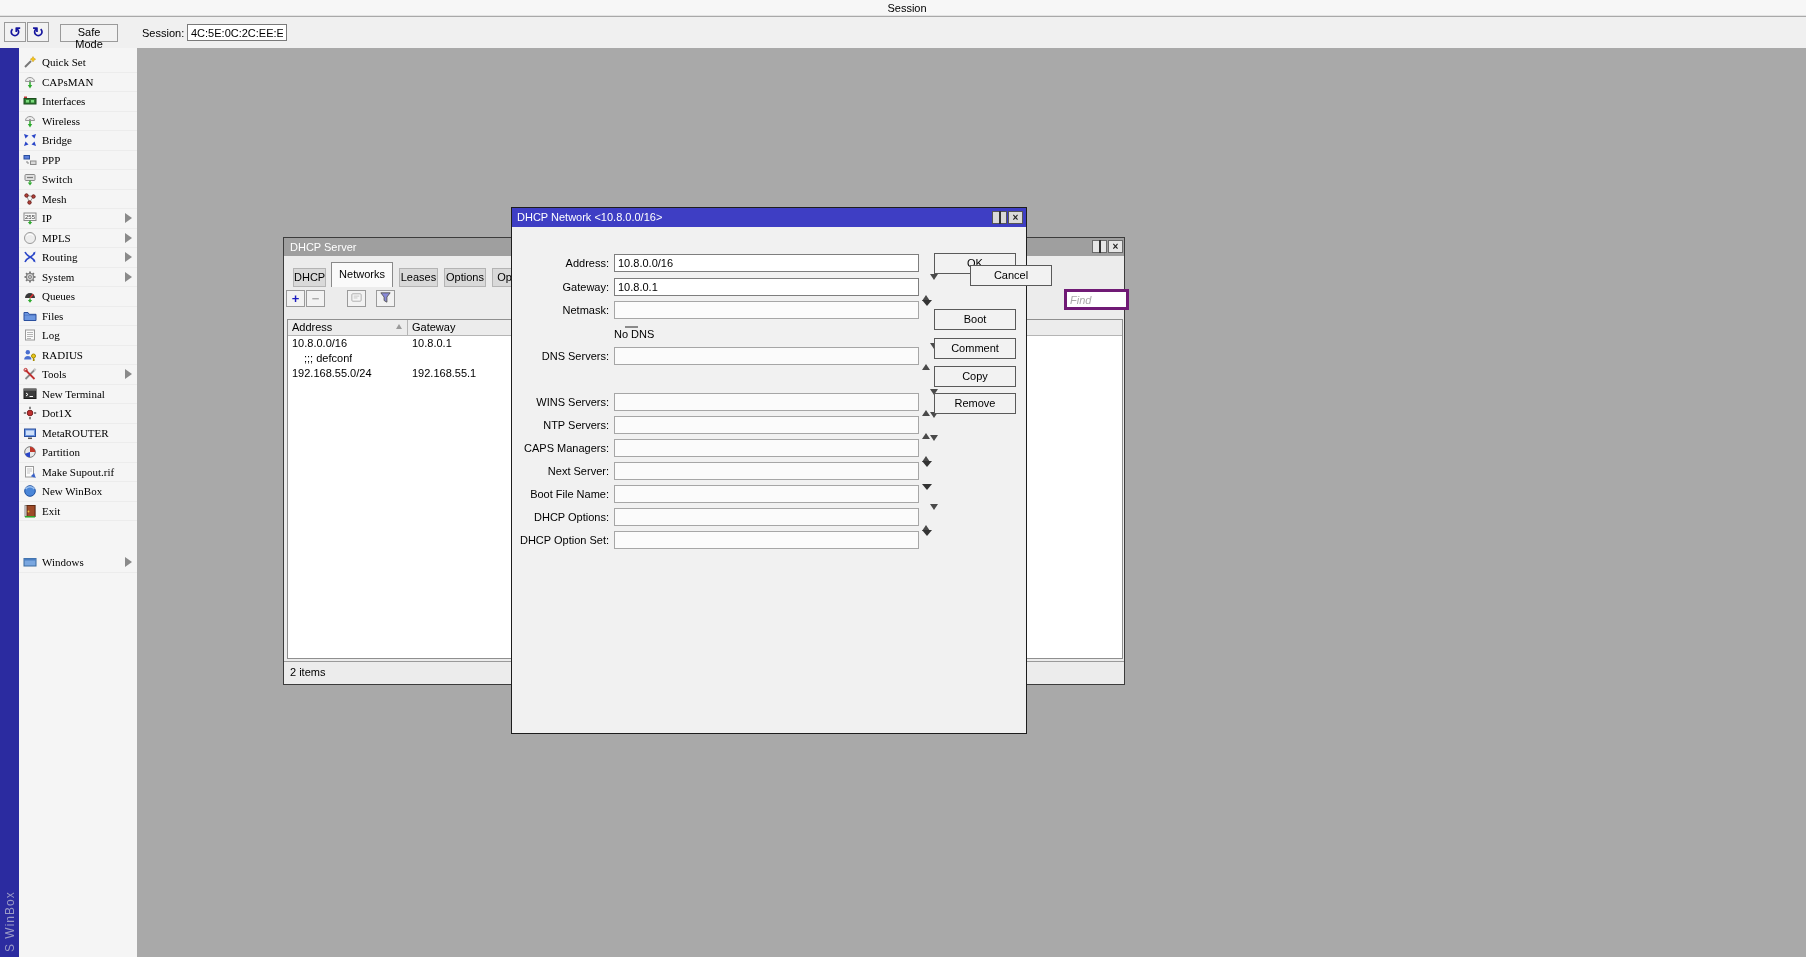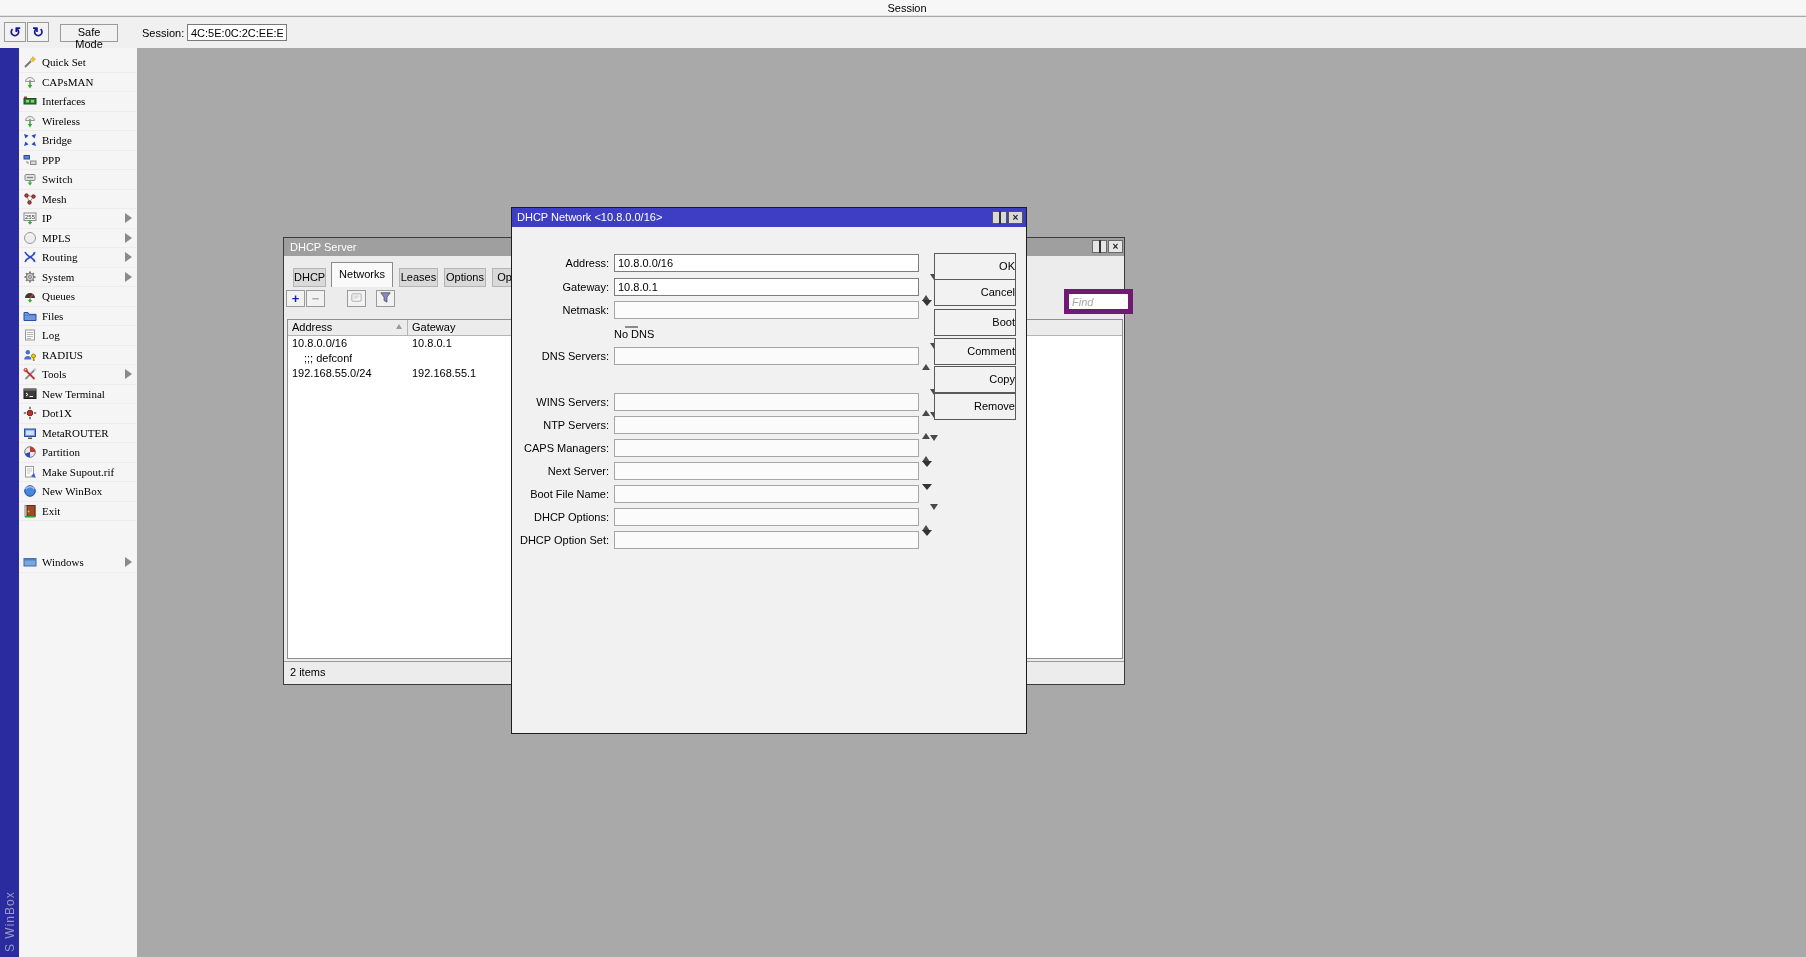--- a/index.html
+++ b/index.html
@@ -34,21 +34,21 @@
   .wbtn{position:absolute;top:2px;width:15px;height:13px;background:#e6e6e6;border:1px solid #6a6a6a;box-sizing:border-box;text-align:center;line-height:10px;font-size:10px;color:#222;padding:0;}
   .wbtn .sq{width:7px;height:6px;border:1px solid #333;margin:2px auto 0;}
   .wbtn.max{right:17px;} .wbtn.close{right:1px;font-weight:bold;}
   
   .tab{position:absolute;box-sizing:border-box;text-align:center;background:#d9d9d9;border:1px solid #b4b4b4;top:30px;height:19px;line-height:17px;cursor:default;}
   .tab.active{top:24px;height:25px;line-height:23px;background:#fafafa;border:1px solid #8a8a8a;border-bottom:none;z-index:2;}
   
   .list-btn{position:absolute;top:52px;width:19px;height:17px;background:#f2f2f2;border:1px solid #9a9a9a;box-sizing:border-box;text-align:center;padding:0;}
   .plus-glyph{color:#1c1cc0;font-weight:bold;font-size:13px;line-height:14px;}
   .minus-glyph{color:#ababab;font-weight:bold;font-size:13px;line-height:14px;}
-  .find{position:absolute;top:51px;left:780px;width:53px;height:15px;border:5px solid #701a75;background:#fff;font-size:11px;font-family:"Liberation Sans",sans-serif;padding:0 3px;box-sizing:content-box;}
+  .find{position:absolute;top:51px;left:780px;width:53px;height:15px;border:3px solid #701a75;background:#fff;font-size:11px;font-family:"Liberation Sans",sans-serif;padding:0 3px;box-sizing:content-box;}
   .find::placeholder{color:#a9a9a9;font-style:italic;}
   .hdr-dropdown{position:absolute;top:81px;left:821px;width:18px;height:15px;background:#fdfdfd;border:1px solid #9a9a9a;box-sizing:border-box;padding:0;}
   .tri-down{display:inline-block;width:0;height:0;border-left:4px solid transparent;border-right:4px solid transparent;border-top:5px solid #333;vertical-align:middle;}
   
   .list{position:absolute;left:3px;top:81px;width:836px;height:340px;background:#fff;border:1px solid #8f8f8f;box-sizing:border-box;}
   .lhdr{height:15px;background:#ececec;border-bottom:1px solid #b5b5b5;display:flex;}
   .hcell{border-right:1px solid #b5b5b5;padding-left:4px;line-height:14px;box-sizing:border-box;position:relative;}
   .hc1{width:120px;} .hc2{width:145px;} .hcr{flex:1;border-right:none;}
   .sort-tri{position:absolute;right:5px;top:4px;width:0;height:0;border-left:3px solid transparent;border-right:3px solid transparent;border-bottom:5px solid #9a9a9a;}
   .lrow{height:15px;line-height:15px;display:flex;}
@@ -66,21 +66,21 @@
   .flabel{position:absolute;left:0;width:97px;text-align:right;line-height:18px;}
   .finput{position:absolute;left:102px;top:0;width:297px;height:14px;border:1px solid #a6a6a6;background:#fbfbfb;font-size:11px;font-family:"Liberation Sans",sans-serif;padding:1px 3px;}
   .finput.filled{background:#fff;border-color:#7e7e7e;}
   .spin{position:absolute;left:410px;top:1px;width:10px;height:16px;background:none;border:none;padding:0;}
   .spin .up{width:0;height:0;border-left:4px solid transparent;border-right:4px solid transparent;border-bottom:6px solid #4a4a4a;margin:1px auto 2px;}
   .spin .dn{width:0;height:0;border-left:4px solid transparent;border-right:4px solid transparent;border-top:6px solid #4a4a4a;margin:0 auto;}
   .drop{position:absolute;left:409px;top:5px;width:12px;height:8px;background:none;border:none;padding:0;}
   .drop .dn{width:0;height:0;border-left:5px solid transparent;border-right:5px solid transparent;border-top:6px solid #333;margin:0 auto;}
   .chkrow{position:absolute;left:102px;top:99px;height:14px;display:flex;align-items:center;flex-direction:column;}
   .chkbox{width:11px;height:11px;border:1px solid #8a8a8a;background:#fff;margin-right:6px;}
-  .dbtn{position:absolute;left:422px;width:82px;height:27px;background:#f2f2f2;border:1px solid #5a5a5a;box-sizing:border-box;text-align:right;line-height:19px;font-size:11px;font-family:"Liberation Sans",sans-serif;padding:0;}
+  .dbtn{position:absolute;left:422px;width:82px;height:21px;background:#f2f2f2;border:1px solid #5a5a5a;box-sizing:border-box;text-align:center;line-height:19px;font-size:11px;font-family:"Liberation Sans",sans-serif;padding:0;}
 </style>
 </head>
 <body>
 
 <div class="menubar">
   <span class="menu-item">Session</span>
   <span class="menu-item">Settings</span>
   <span class="menu-item">Dashboard</span>
 </div>
 
@@ -480,19 +480,19 @@
       <button class="spin"><span class="up"></span><span class="dn"></span></button>
     </div>
 
     <div class="frow" style="top:304px;">
       <span class="flabel">DHCP Option Set:</span>
       <input class="finput" type="text" value="" style="">
       <button class="drop"><span class="dn"></span></button>
     </div>
 
     <button class="dbtn" style="top:26px;">OK</button>
-    <button class="dbtn" style="top:52px;">Cancel</button>
+    <button class="dbtn" style="top:38px;margin-left:36px;">Cancel</button>
     <button class="dbtn" style="top:82px;">Boot</button>
     <button class="dbtn" style="top:111px;">Comment</button>
     <button class="dbtn" style="top:139px;">Copy</button>
     <button class="dbtn" style="top:166px;">Remove</button>
   </div>
 </div>
 
 </body></html>

